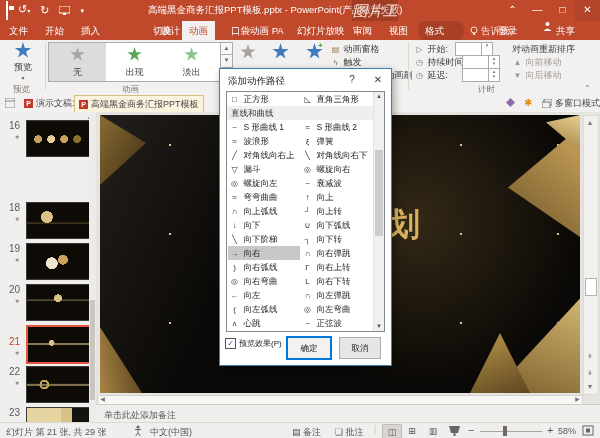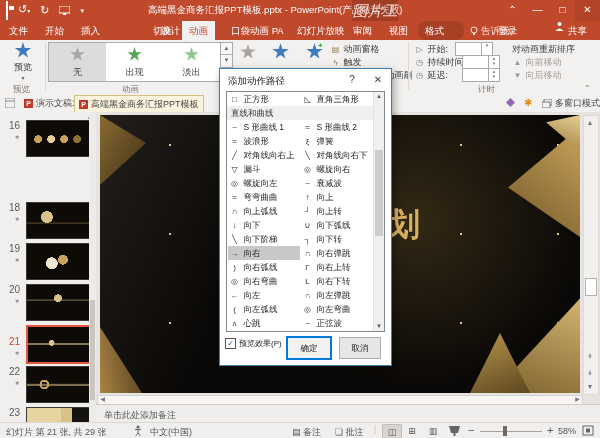--- a/index.html
+++ b/index.html
@@ -18,21 +18,21 @@
   .winbtns{position:absolute;right:0;top:0;display:flex;height:21px;}
   .winbtn{width:25px;height:21px;text-align:center;line-height:20px;font-size:10px;color:#fff;}
   .winbtn.close{background:rgba(0,0,0,.06);}
   
   .tabrow{position:absolute;left:0;top:21px;width:600px;height:19px;background:#C0492C;color:#fff;font-size:9.5px;}
   .rtab{position:absolute;top:0;height:19px;line-height:19px;padding:0 7px;white-space:nowrap;color:#fff;}
   .rtab.active{background:#F3F1F0;color:#C0492C;}
   .rtab.contextual{background:rgba(0,0,0,.12);border-radius:8px;}
   .tellme{position:absolute;left:384px;top:0;height:19px;line-height:19px;font-size:9.5px;color:#ffe3da;}
   .signin{position:absolute;left:498px;top:0;height:19px;line-height:19px;color:#fff;}
-  .share{position:absolute;left:555px;top:0;height:19px;line-height:19px;color:#fff;display:flex;gap:4px;align-items:flex-start;}
+  .share{position:absolute;left:543px;top:0;height:19px;line-height:19px;color:#fff;display:flex;gap:4px;align-items:flex-start;}
   
   .ribbon{position:absolute;left:0;top:40px;width:600px;height:54px;background:#F3F1F0;border-bottom:1px solid #D5D1CC;}
   .grp-label{position:absolute;top:44px;font-size:8.5px;color:#7A7672;}
   .vdiv{position:absolute;top:2px;height:48px;width:1px;background:#DCD8D3;}
   .star{display:inline-block;background:#3E7CBF;
         clip-path:polygon(50% 0%,61% 35%,98% 35%,68% 57%,79% 91%,50% 70%,21% 91%,32% 57%,2% 35%,39% 35%);}
   .bigbtn{position:absolute;text-align:center;font-size:9px;color:#3B3B3B;}
   .gal{position:absolute;left:48px;top:2px;width:172px;height:38px;background:#fff;border:1px solid #ABABAB;display:flex;}
   .galcell{width:57px;height:100%;text-align:center;position:relative;font-size:9px;color:#3B3B3B;}
   .galcell.on{background:#DCDCDC;}

